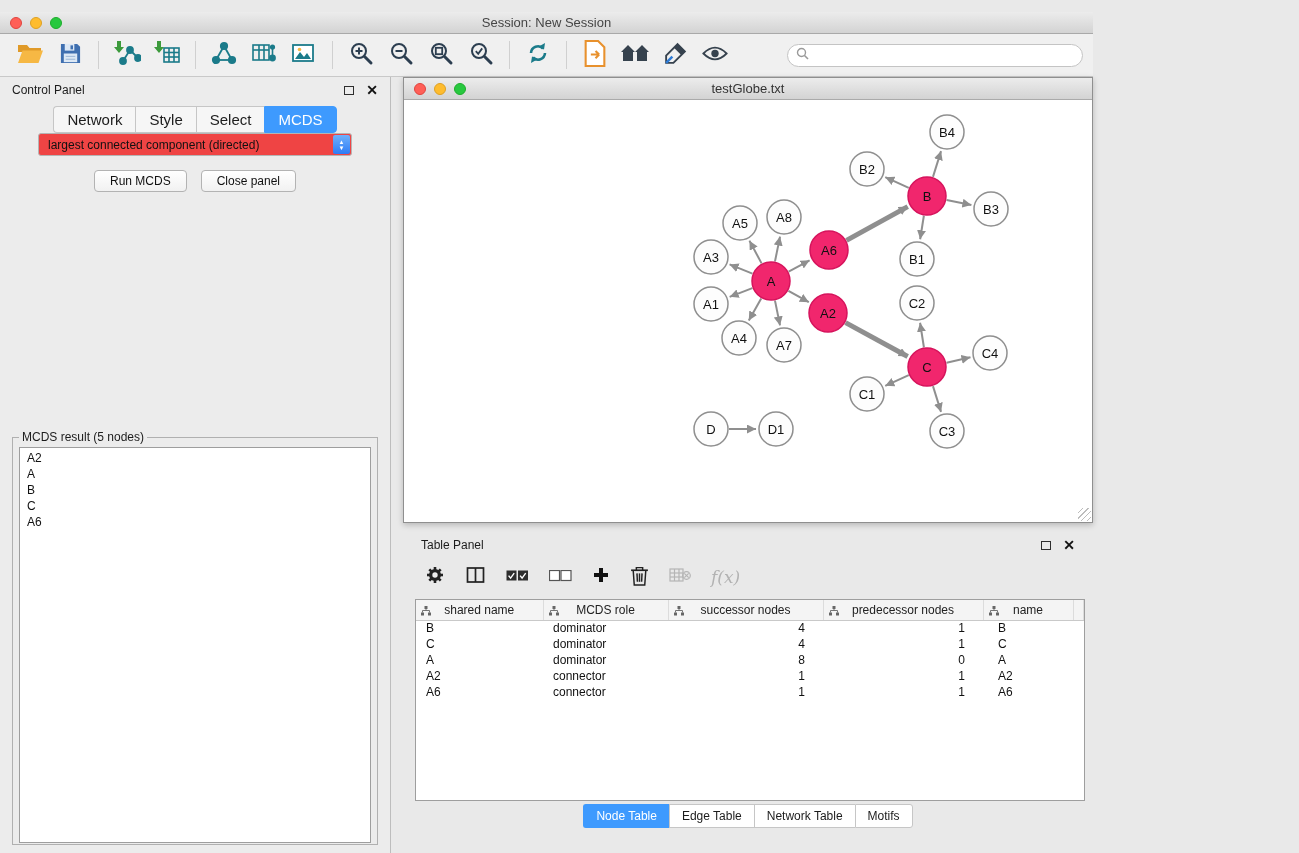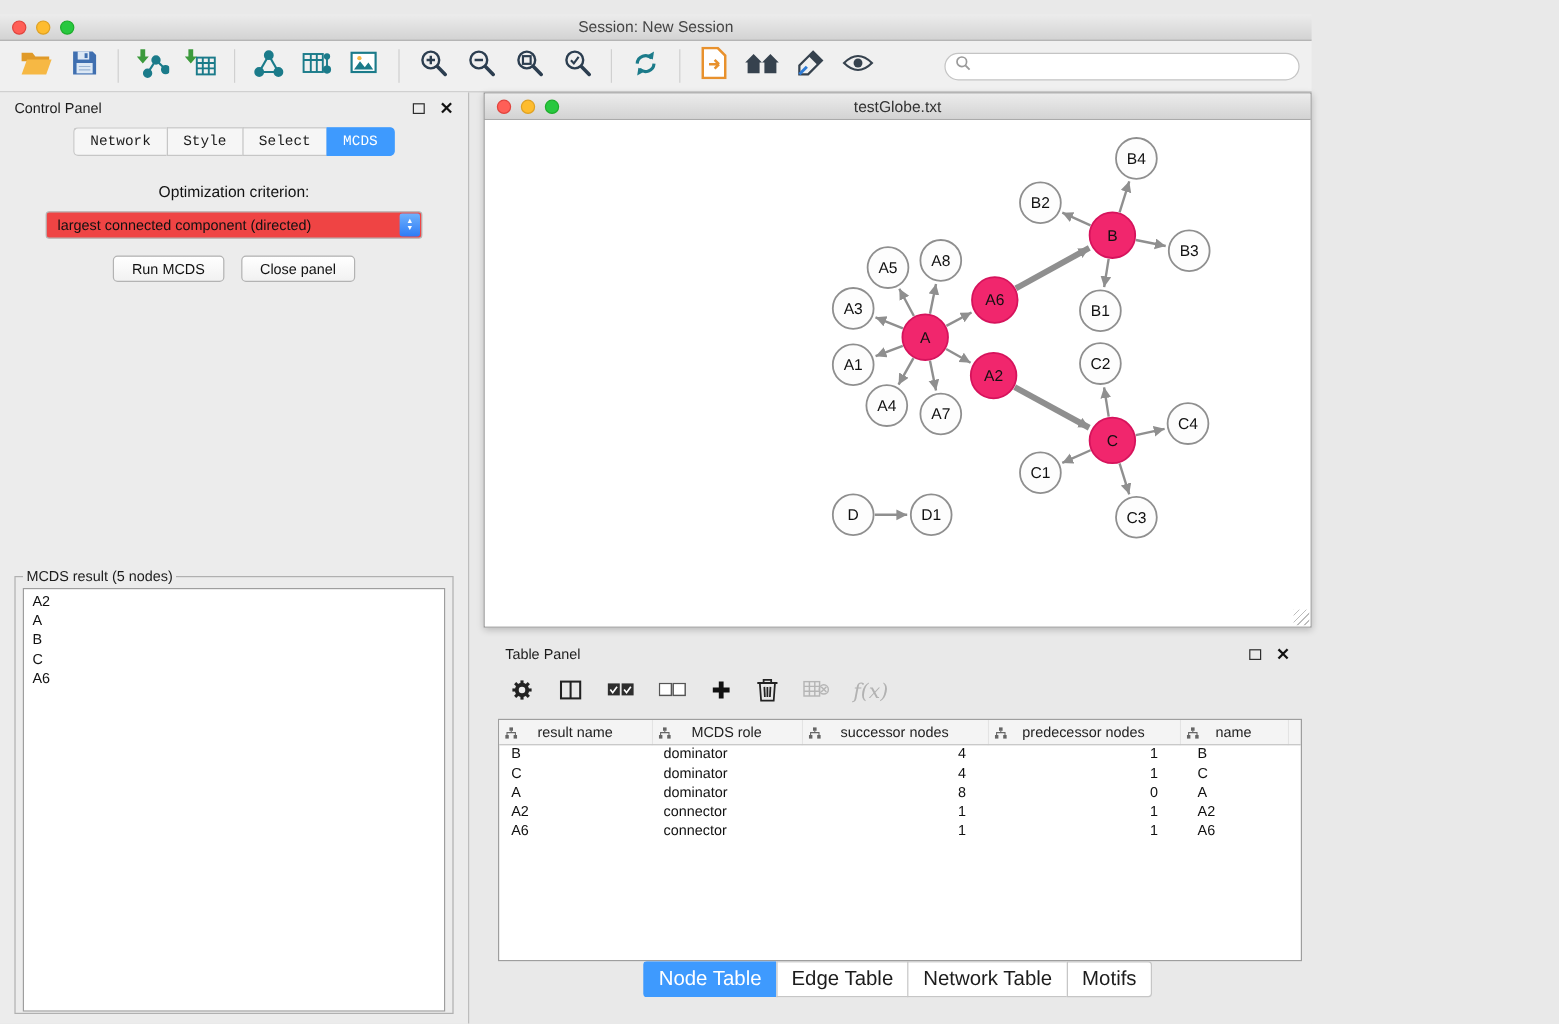--- a/index.html
+++ b/index.html
@@ -28,21 +28,21 @@
   .main { flex:1; display:flex; min-height:0; }
 
   
   .control-panel { width:391px; flex:none; background:#ececec; border-right:1px solid #bdbdbd; display:flex; flex-direction:column; }
   .panel-header { height:26px; display:flex; align-items:center; padding:0 12px; font-size:12px; color:#1c1c1c; flex:none; }
   .win-btns { margin-left:auto; display:flex; gap:12px; align-items:center; }
   .float-sq { width:10px; height:9px; border:1.5px solid #2e2e2e; display:inline-block; background:transparent; }
   .close-x { font-size:14px; font-weight:bold; color:#111; line-height:10px; }
 
   .cp-tabs { display:flex; justify-content:center; margin:3px 0 0; flex:none; }
-  .cp-tab { font-size:12px; padding:4px 13px; border:1px solid #c6c6c6; border-right:none; background:#f6f6f6; color:#1c1c1c; cursor:default;font-family:Liberation Mono, monospace; }
+  .cp-tab { font-size:15px; padding:4px 13px; border:1px solid #c6c6c6; border-right:none; background:#f6f6f6; color:#1c1c1c; cursor:default; }
   .cp-tab:first-child { border-radius:4px 0 0 4px; }
   .cp-tab:last-child { border-right:1px solid #c6c6c6; border-radius:0 4px 4px 0; }
   .cp-tab.active { background:#3e9afe; border-color:#3e9afe; color:#fff; }
 
   .opt-label { text-align:center; font-size:13px; color:#111; margin:22px 0 9px; flex:none; }
   .dropdown { margin:0 auto; width:314px; height:23px; border:1px solid #b5b5b5; border-radius:3px; background:#ef4444;
     display:flex; align-items:center; font-size:12px; padding-left:9px; position:relative; color:#111; flex:none; }
   .dd-stepper { position:absolute; right:1px; top:1px; bottom:1px; width:17px; border-radius:2px;
     background:linear-gradient(#6fb1fc,#2e7cf6); color:#fff; display:flex; flex-direction:column; align-items:center;
     justify-content:center; font-size:6px; line-height:6px; }
@@ -75,21 +75,21 @@
   .tp-tablewrap { flex:1; margin:2px 8px 0 12px; border:1px solid #9e9e9e; background:#fff; overflow:hidden; min-height:0; }
   table.data { border-collapse:collapse; width:100%; font-size:12px; color:#111; table-layout:fixed; }
   table.data th { background:#f4f4f4; border-bottom:1px solid #c9c9c9; border-right:1px solid #dcdcdc; height:20px;
     font-weight:normal; color:#222; position:relative; text-align:center; }
   table.data th .hdr-icon { position:absolute; left:5px; top:5px; }
   table.data td { height:16px; padding:0 0 0 10px; white-space:nowrap; overflow:hidden; }
   table.data td.num { text-align:right; padding-right:18px; }
   table.data td.name-col { padding-left:15px; }
 
   .tp-tabs { height:30px; flex:none; display:flex; align-items:center; justify-content:center; }
-  .tp-tab { font-size:17px; padding:4px 12px; border:1px solid #c6c6c6; border-right:none; background:#fff; color:#1c1c1c; cursor:default; }
+  .tp-tab { font-size:12px; padding:4px 12px; border:1px solid #c6c6c6; border-right:none; background:#fff; color:#1c1c1c; cursor:default; }
   .tp-tab:first-child { border-radius:3px 0 0 3px; }
   .tp-tab:last-child { border-right:1px solid #c6c6c6; border-radius:0 3px 3px 0; }
   .tp-tab.active { background:#3e9afe; border-color:#3e9afe; color:#fff; }
 
   
   .statusbar { height:33px; flex:none; border-top:1px solid #c2c2c2; background:#e9e9e9; display:flex; align-items:center; padding:0 12px; }
   .sb-left-btn { width:27px; height:21px; border:1px solid #b3b3b3; border-radius:3px; background:#f5f5f5;
     display:flex; align-items:center; justify-content:center; }
   .memory-btn { margin-left:auto; display:flex; align-items:center; gap:6px; border:1px solid #b3b3b3; border-radius:4px;
     background:linear-gradient(#ffffff,#efefef); padding:2px 11px; height:21px; font-size:12px; color:#111; font-family:inherit; }
@@ -269,21 +269,20 @@
           <span class="float-sq"></span>
           <span class="close-x">✕</span>
         </span>
       </div>
       <div class="cp-tabs">
         <span class="cp-tab">Network</span>
         <span class="cp-tab">Style</span>
         <span class="cp-tab">Select</span>
         <span class="cp-tab active">MCDS</span>
       </div>
-      <div class="opt-label">Optimization criterion:</div>
       <div class="dropdown">
         <span>largest connected component (directed)</span>
         <span class="dd-stepper">
             <span>▲</span>
             <span>▼</span>
           </span>
       </div>
       <div class="btn-row">
         <button class="cbtn">Run MCDS</button>
         <button class="cbtn">Close panel</button>
@@ -512,21 +511,21 @@
               </colgroup>
             <thead>
               <tr>
                 <th><span class="hdr-icon"><svg width="10" height="10" viewBox="0 0 10 10">
                         <g fill="#666">
                           <rect x="3.5" y="0" width="3" height="3"></rect>
                           <rect x="0" y="6.5" width="3" height="3"></rect>
                           <rect x="7" y="6.5" width="3" height="3"></rect>
                         </g>
                         <path d="M5 3 v1.5 M1.5 6.5 v-2 h7 v2" stroke="#666" fill="none" stroke-width="0.9"></path>
-                      </svg></span><span>result name</span></th>
+                      </svg></span><span>shared name</span></th>
                 <th><span class="hdr-icon"><svg width="10" height="10" viewBox="0 0 10 10">
                         <g fill="#666">
                           <rect x="3.5" y="0" width="3" height="3"></rect>
                           <rect x="0" y="6.5" width="3" height="3"></rect>
                           <rect x="7" y="6.5" width="3" height="3"></rect>
                         </g>
                         <path d="M5 3 v1.5 M1.5 6.5 v-2 h7 v2" stroke="#666" fill="none" stroke-width="0.9"></path>
                       </svg></span><span>MCDS role</span></th>
                 <th><span class="hdr-icon"><svg width="10" height="10" viewBox="0 0 10 10">
                         <g fill="#666">

